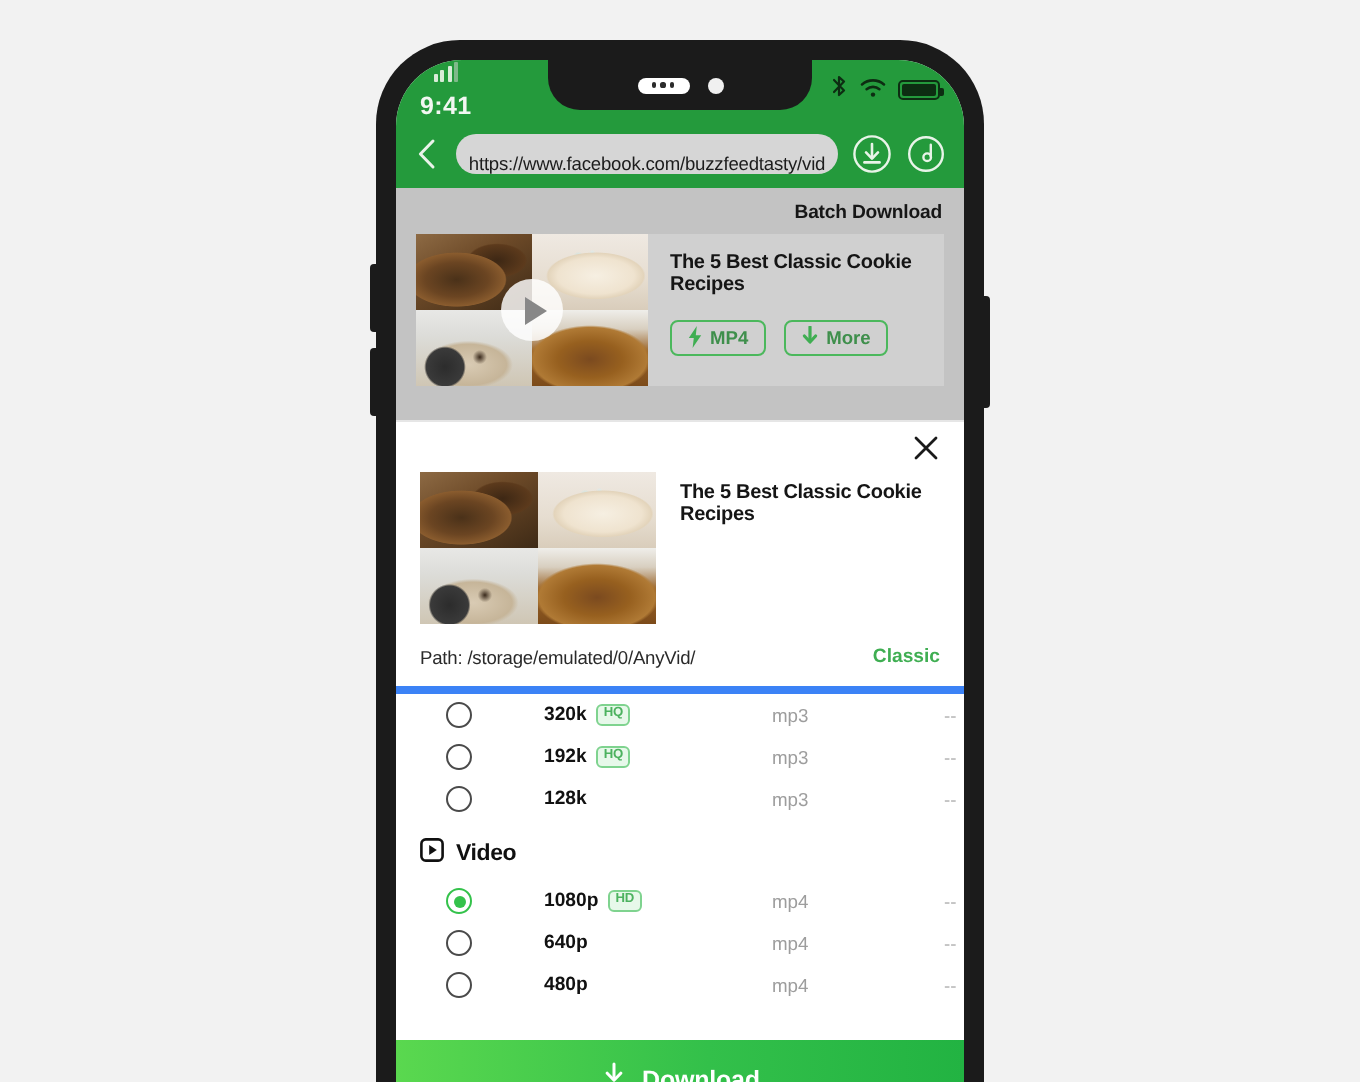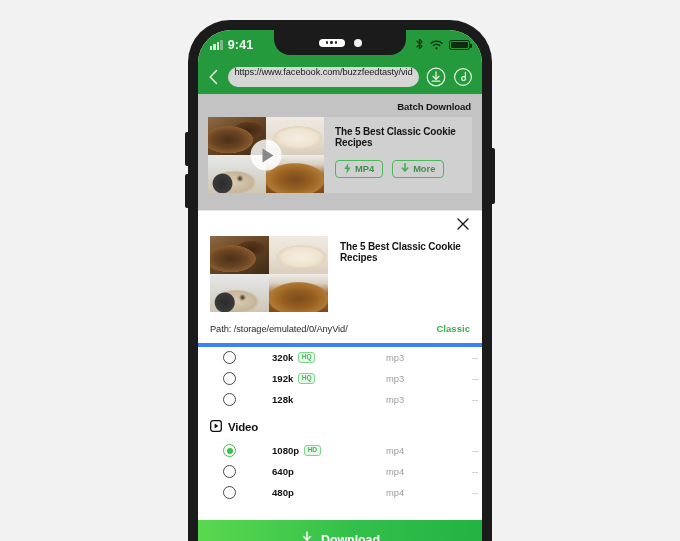--- a/index.html
+++ b/index.html
@@ -89,21 +89,21 @@
   #status-bar {
     position: relative;
     height: 30px;
     background: #249a3c;
     display: flex;
     align-items: center;
     padding: 0 12px;
     box-sizing: border-box;
     z-index: 20;
   }
-  .sb-left { display: flex; align-items: center; gap: 5px; }
+  .sb-left { display: flex; align-items: center; gap: 5px; flex-direction: column; }
   .sb-right { margin-left: auto; display: flex; align-items: center; gap: 6px; }
   .sig-bars { display: flex; align-items: flex-end; gap: 1.3px; height: 10px; }
   .sig-bars i { width: 2.2px; background: #d8ecd8; display: block; border-radius: 0.5px; }
   .sig-bars i:nth-child(1) { height: 4px; }
   .sig-bars i:nth-child(2) { height: 6px; }
   .sig-bars i:nth-child(3) { height: 8px; }
   .sig-bars i:nth-child(4) { height: 10px; background: #7fb98a; }
   #clock {
     color: #f2f7f2;
     font-size: 12.5px;
@@ -137,21 +137,21 @@
   #back-chevron {
     width: 18px; height: 18px;
     flex: 0 0 auto;
     display: flex; align-items: center; justify-content: center;
   }
   #url-pill {
     flex: 1 1 auto;
     height: 20px;
     background: #d6d6d6;
     border-radius: 10px;
-    display: flex; align-items: flex-start; justify-content: center;
+    display: flex; align-items: flex-end; justify-content: center;
     overflow: hidden;
   }
   #url-text {
     font-size: 9.3px;
     color: #1c1c1c;
     white-space: nowrap;
     letter-spacing: -0.1px;
   }
   .round-icon-btn {
     width: 21px; height: 21px;

